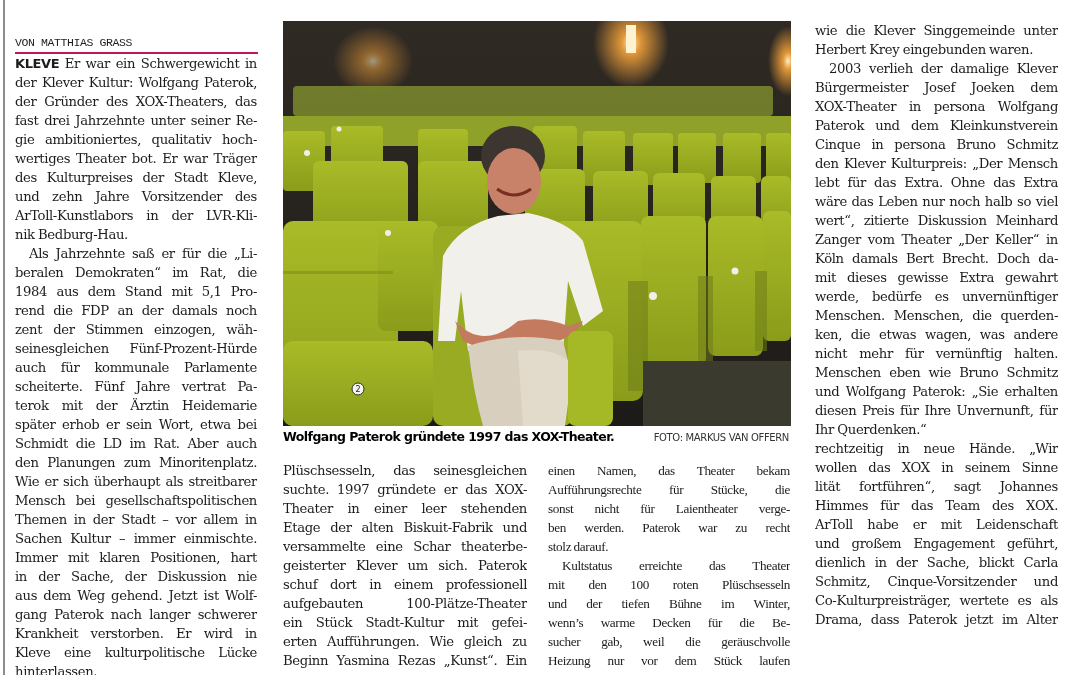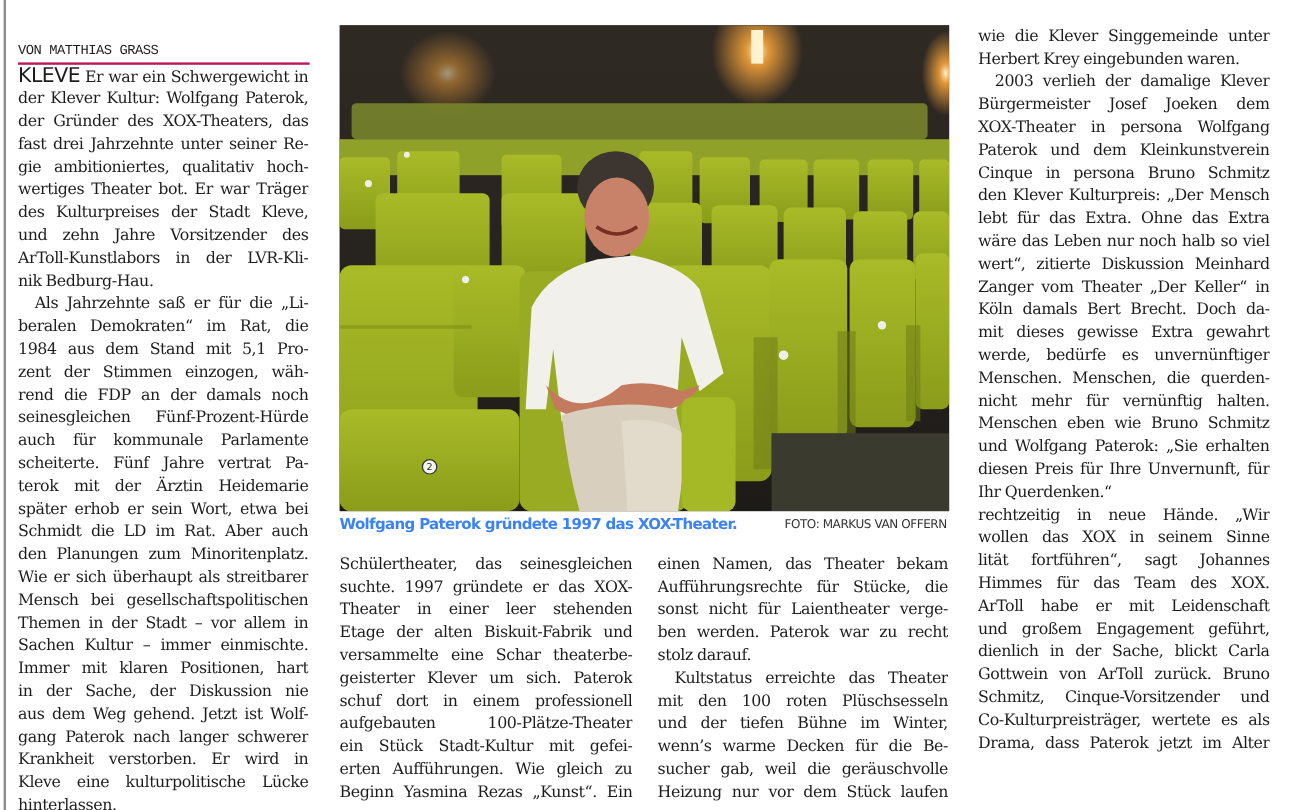--- a/index.html
+++ b/index.html
@@ -40,40 +40,40 @@
       overflow: hidden;
     }
     .line.last {
       text-align-last: left;
     }
     .line.ind {
       padding-left: 14px;
     }
     #col1 { left: 15px; top: 54px; width: 242px; }
     #col2 { left: 283px; top: 461px; width: 244px; }
-    #col3 { left: 548px; top: 461px; width: 242px; }
+    #col3 { left: 548px; top: 461px; width: 242px; font-family: Liberation Serif, serif; }
     #col4 { left: 815px; top: 21px; width: 243px; }
 
     .byline {
       position: absolute;
       left: 15px;
       top: 18px;
       width: 243px;
       font-family: Liberation Mono, monospace;
       font-size: 11.5px;
       letter-spacing: -0.4px;
       color: #1e1e1e;
       padding-bottom: 3px;
       border-bottom: 2px solid #be185d;
       margin-top: 18px;
     }
     .dateline {
       font-family: "DejaVu Sans", "Liberation Sans", sans-serif;
-      font-weight: normal;
-      font-size: 17px;
+      font-weight: bold;
+      font-size: 13px;
       letter-spacing: -0.4px;
     }
 
     .photo {
       position: absolute;
       left: 283px;
       top: 21px;
       width: 508px;
       height: 405px;
       overflow: hidden;
@@ -89,21 +89,21 @@
       height: 18px;
       font-family: "DejaVu Sans", "Liberation Sans", sans-serif;
     }
     .caption-text {
       position: absolute;
       left: 0;
       top: 0;
       font-size: 12.5px;
       font-weight: bold;
       letter-spacing: -0.55px;
-      color: #3b82f6;
+      color: #000000;
     }
     .caption-credit {
       position: absolute;
       right: 2px;
       top: 3px;
       font-size: 10px;
       letter-spacing: -0.35px;
       color: #333;
       margin-left: 36px;
     }
@@ -122,22 +122,22 @@
     <span class="line">fast drei Jahrzehnte unter seiner Re-</span>
     <span class="line">gie ambitioniertes, qualitativ hoch-</span>
     <span class="line">wertiges Theater bot. Er war Träger</span>
     <span class="line">des Kulturpreises der Stadt Kleve,</span>
     <span class="line">und zehn Jahre Vorsitzender des</span>
     <span class="line">ArToll-Kunstlabors in der LVR-Kli-</span>
     <span class="line last">nik Bedburg-Hau.</span>
     <span class="line ind">Als Jahrzehnte saß er für die „Li-</span>
     <span class="line">beralen Demokraten“ im Rat, die</span>
     <span class="line">1984 aus dem Stand mit 5,1 Pro-</span>
+    <span class="line">rend die FDP an der damals noch</span>
     <span class="line">zent der Stimmen einzogen, wäh-</span>
-    <span class="line">rend die FDP an der damals noch</span>
     <span class="line">seinesgleichen Fünf-Prozent-Hürde</span>
     <span class="line">auch für kommunale Parlamente</span>
     <span class="line">scheiterte. Fünf Jahre vertrat Pa-</span>
     <span class="line">terok mit der Ärztin Heidemarie</span>
     <span class="line">später erhob er sein Wort, etwa bei</span>
     <span class="line">Schmidt die LD im Rat. Aber auch</span>
     <span class="line">den Planungen zum Minoritenplatz.</span>
     <span class="line">Wie er sich überhaupt als streitbarer</span>
     <span class="line">Mensch bei gesellschaftspolitischen</span>
     <span class="line">Themen in der Stadt – vor allem in</span>
@@ -257,21 +257,21 @@
     <rect x="285" y="310" width="45" height="95" rx="8" fill="#a5b825"></rect>
   </svg>
 </div>
 
 <div class="caption">
   <span class="caption-text">Wolfgang Paterok gründete 1997 das XOX-Theater.</span>
   <span class="caption-credit">FOTO: MARKUS VAN OFFERN</span>
 </div>
 
 <div class="col" id="col2">
-    <span class="line">Schülertheater, das seinesgleichen</span>
+    <span class="line">Plüschsesseln, das seinesgleichen</span>
     <span class="line">suchte. 1997 gründete er das XOX-</span>
     <span class="line">Theater in einer leer stehenden</span>
     <span class="line">Etage der alten Biskuit-Fabrik und</span>
     <span class="line">versammelte eine Schar theaterbe-</span>
     <span class="line">geisterter Klever um sich. Paterok</span>
     <span class="line">schuf dort in einem professionell</span>
     <span class="line">aufgebauten 100-Plätze-Theater</span>
     <span class="line">ein Stück Stadt-Kultur mit gefei-</span>
     <span class="line">erten Aufführungen. Wie gleich zu</span>
     <span class="line">Beginn Yasmina Rezas „Kunst“. Ein</span>
@@ -299,29 +299,29 @@
     <span class="line">Cinque in persona Bruno Schmitz</span>
     <span class="line">den Klever Kulturpreis: „Der Mensch</span>
     <span class="line">lebt für das Extra. Ohne das Extra</span>
     <span class="line">wäre das Leben nur noch halb so viel</span>
     <span class="line">wert“, zitierte Diskussion Meinhard</span>
     <span class="line">Zanger vom Theater „Der Keller“ in</span>
     <span class="line">Köln damals Bert Brecht. Doch da-</span>
     <span class="line">mit dieses gewisse Extra gewahrt</span>
     <span class="line">werde, bedürfe es unvernünftiger</span>
     <span class="line">Menschen. Menschen, die querden-</span>
+    <span class="line">ken, die etwas wagen, was andere</span>
     <span class="line">nicht mehr für vernünftig halten.</span>
     <span class="line">Menschen eben wie Bruno Schmitz</span>
     <span class="line">und Wolfgang Paterok: „Sie erhalten</span>
     <span class="line">diesen Preis für Ihre Unvernunft, für</span>
     <span class="line last">Ihr Querdenken.“</span>
     <span class="line">rechtzeitig in neue Hände. „Wir</span>
     <span class="line">wollen das XOX in seinem Sinne</span>
     <span class="line">lität fortführen“, sagt Johannes</span>
     <span class="line">Himmes für das Team des XOX.</span>
     <span class="line">ArToll habe er mit Leidenschaft</span>
     <span class="line">und großem Engagement geführt,</span>
     <span class="line">dienlich in der Sache, blickt Carla</span>
-    <span class="line">Gottwein von ArToll zurück. Bruno</span>
     <span class="line">Schmitz, Cinque-Vorsitzender und</span>
     <span class="line">Co-Kulturpreisträger, wertete es als</span>
     <span class="line">Drama, dass Paterok jetzt im Alter</span>
   </div>
 
 </body></html>

